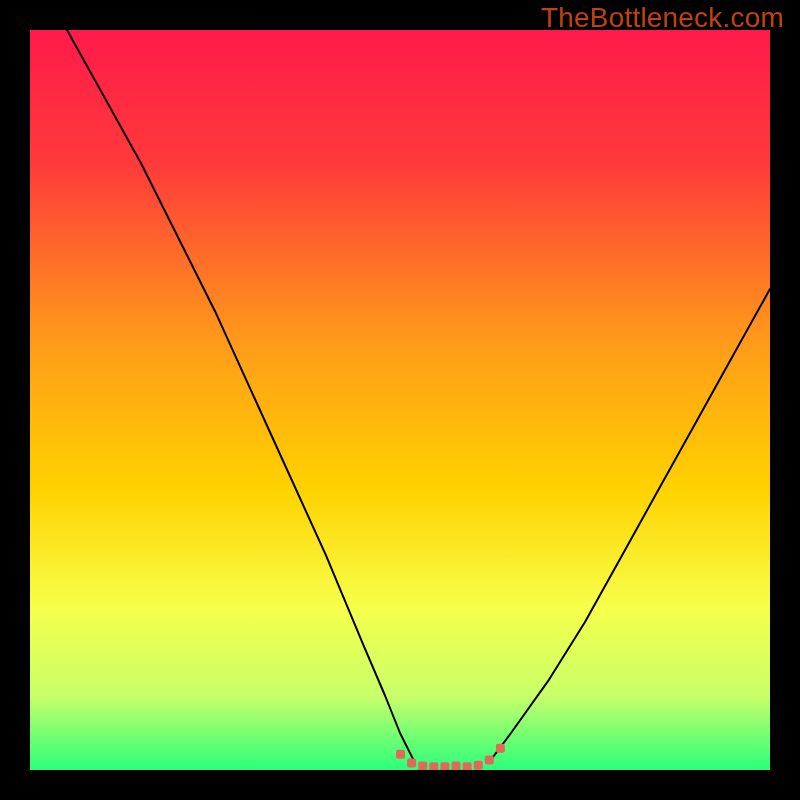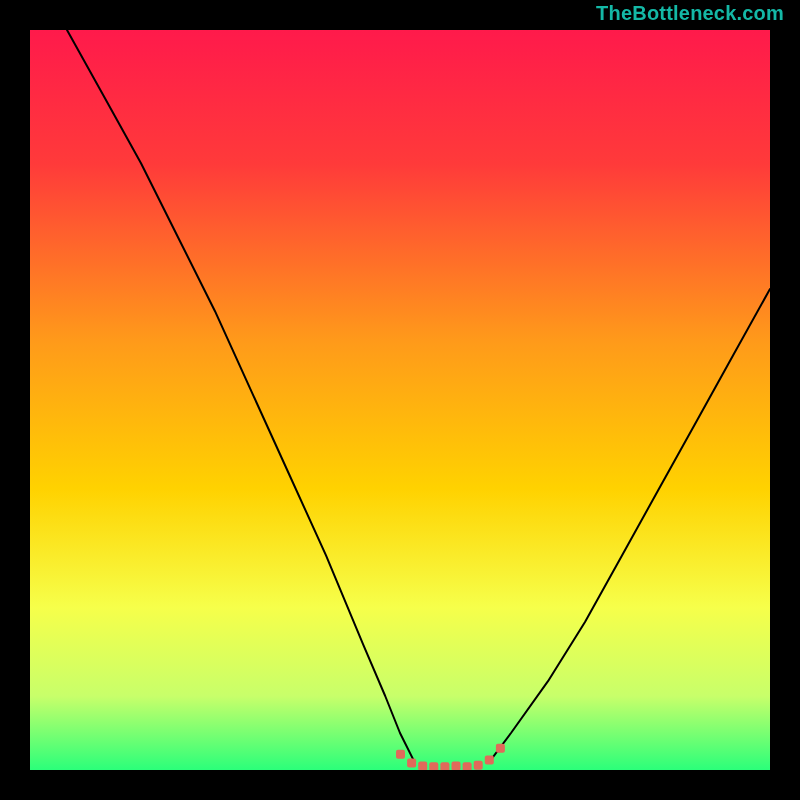--- a/index.html
+++ b/index.html
@@ -14,23 +14,23 @@
   .frame {
     position: relative;
     width: 800px;
     height: 800px;
     background: #000;
   }
   .attribution {
     position: absolute;
     top: 2px;
     right: 16px;
-    color: #14b8a6;
-    font-size: 20px;
-    font-weight: 700;
+    color: #c2410c;
+    font-size: 28px;
+    font-weight: 400;
     letter-spacing: 0.2px;
     user-select: none;
   }
   .plot-wrap {
     position: absolute;
     left: 30px;
     top: 30px;
     width: 740px;
     height: 740px;
   }

